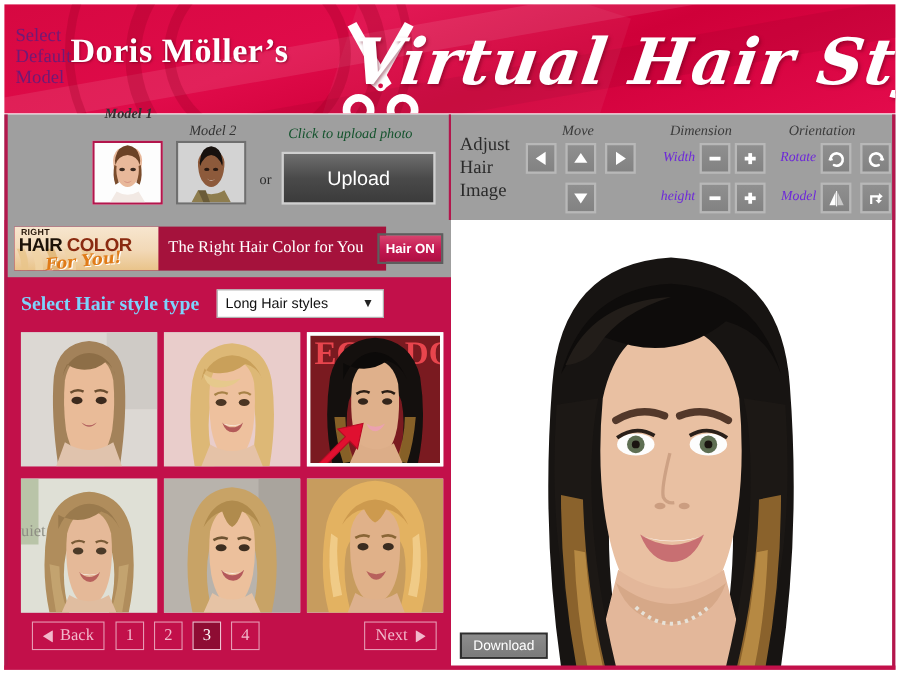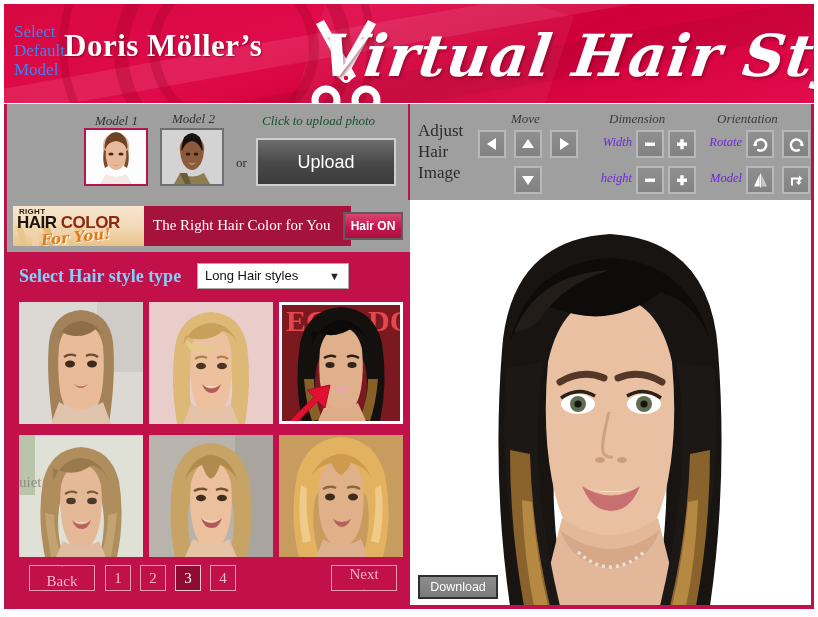--- a/index.html
+++ b/index.html
@@ -25,21 +25,21 @@
     text-shadow:2px 2px 3px rgba(110,0,30,.5);transform:skewX(-8deg);white-space:nowrap;}
 
   
   .toolbar-row{position:absolute;left:4px;top:104px;width:810px;height:96px;}
   .tb{position:absolute;top:0;height:96px;background:#9f9f9f;box-sizing:border-box;}
   .tb-left{left:0;width:406px;border-left:3px solid #b3争;border:2px solid #b3164c;border-top:none;border-bottom:none;}
   .tb-left{border-left:3px solid #b3164c;}
   .tb-right{left:406px;width:404px;border-right:3px solid #b3164c;}
   .lbl-plain{font-family:"Liberation Serif",serif;color:#2b2b2b;}
 
-  .select-default{position:absolute;left:14px;top:22px;width:66px;font-size:17px;line-height:19px;color:#3b82f6;}
+  .select-default{position:absolute;left:14px;top:22px;width:66px;font-size:17px;line-height:19px;color:#701a75;}
   .model-cap{position:absolute;font-style:italic;font-size:13px;color:#333;}
   .model-thumb{position:absolute;width:64px;height:58px;box-sizing:border-box;overflow:hidden;}
   .m1{left:84px;top:128px;}
   .m2{left:160px;top:128px;}
   .or-txt{position:absolute;left:236px;top:155px;font-size:13px;color:#2b2b2b;}
   .upload-cap{position:absolute;left:262px;top:113px;font-size:13px;font-style:italic;color:#14532d;}
   .upload-btn{position:absolute;left:256px;top:138px;width:140px;height:48px;box-sizing:border-box;
     background:linear-gradient(180deg,#6e6e6e 0%,#4a4a4a 50%,#3b3b3b 100%);border:2px solid #cfcfcf;
     color:#fff;font-family:"Liberation Sans",sans-serif;font-size:18px;display:flex;align-items:center;justify-content:center;cursor:pointer;}
 
@@ -77,21 +77,21 @@
   .style-select .caret{position:absolute;right:8px;top:0;font-size:11px;line-height:24px;color:#222;}
 
   .grid{position:absolute;left:12px;top:102px;width:384px;height:255px;}
   .cell{position:absolute;width:124px;height:122px;box-sizing:border-box;overflow:hidden;cursor:pointer;background:#ddd;}
   .cell.sel{border:3px solid #ffffff;}
   .arrow-cursor{position:absolute;left:6px;top:78px;width:44px;height:40px;pointer-events:none;}
 
   .pager{position:absolute;left:0;top:365px;width:406px;height:40px;}
   .pg{position:absolute;height:26px;box-sizing:border-box;border:1px solid #e79ab3;color:#f2b8cb;
     font-family:"Liberation Serif",serif;font-size:15px;display:flex;align-items:center;justify-content:center;
-    gap:6px;cursor:pointer;background:transparent;flex-direction:column;}
+    gap:6px;cursor:pointer;background:transparent;}
   .pg.num{width:26px;}
   .pg.active{background:#8e0c33;border-color:#f0c2d2;color:#ffffff;}
   .pg.wide{width:66px;}
 
   
   .preview{position:absolute;left:410px;top:200px;width:404px;height:409px;background:#ffffff;
     border-right:3px solid #b3164c;box-sizing:border-box;overflow:hidden;}
   .dl-btn{position:absolute;left:8px;bottom:10px;width:80px;height:24px;box-sizing:border-box;
     background:linear-gradient(180deg,#8c8c8c 0%,#7b7b7b 100%);border:2px solid #2f2f2f;color:#fff;
     font-family:"Liberation Sans",sans-serif;font-size:12.5px;display:flex;align-items:center;justify-content:center;cursor:pointer;z-index:5;margin-top:21px;}
@@ -129,21 +129,21 @@
     <div class="title-script">Virtual Hair Styler</div>
   </div>
 
   <div class="toolbar-row">
     <div class="tb tb-left"></div>
     <div class="tb tb-right"></div>
   </div>
 
   <div class="select-default lbl-plain">Select Default Model</div>
 
-  <div class="model-cap" style="left:95px;top:113px;">Model 1</div>
+  <div class="model-cap" style="left:95px;top:95px;font-weight:bold;">Model 1</div>
   <div class="model-cap" style="left:172px;top:111px;">Model 2</div>
 
   <div class="model-thumb m1" style="border:2px solid #b3164c;background:#fff;">
     <svg width="60" height="54" viewBox="0 0 60 54">
       <rect width="60" height="54" fill="#fdfdfd"></rect>
       <path d="M21 6 q9 -5 18 0 q5 5 4 13 q-1 11 -5 16 q-4 5 -8 5 q-4 0 -8 -5 q-4 -5 -5 -16 q-1 -8 4 -13z" fill="#e8b89a"></path>
       <path d="M19 13 q2 -10 11 -11 q9 1 11 11 q1 4 0 7 q-2 -8 -11 -9 q-9 1 -11 9 q-1 -3 0 -7z" fill="#6b4226"></path>
       <path d="M18 20 q-2 10 1 18 l3 -2 q-3 -8 -2 -15z" fill="#7a4c2c"></path>
       <path d="M42 20 q2 10 -1 18 l-3 -2 q3 -8 2 -15z" fill="#7a4c2c"></path>
       <ellipse cx="25" cy="24" rx="2.6" ry="1.6" fill="#3b2a20"></ellipse>

